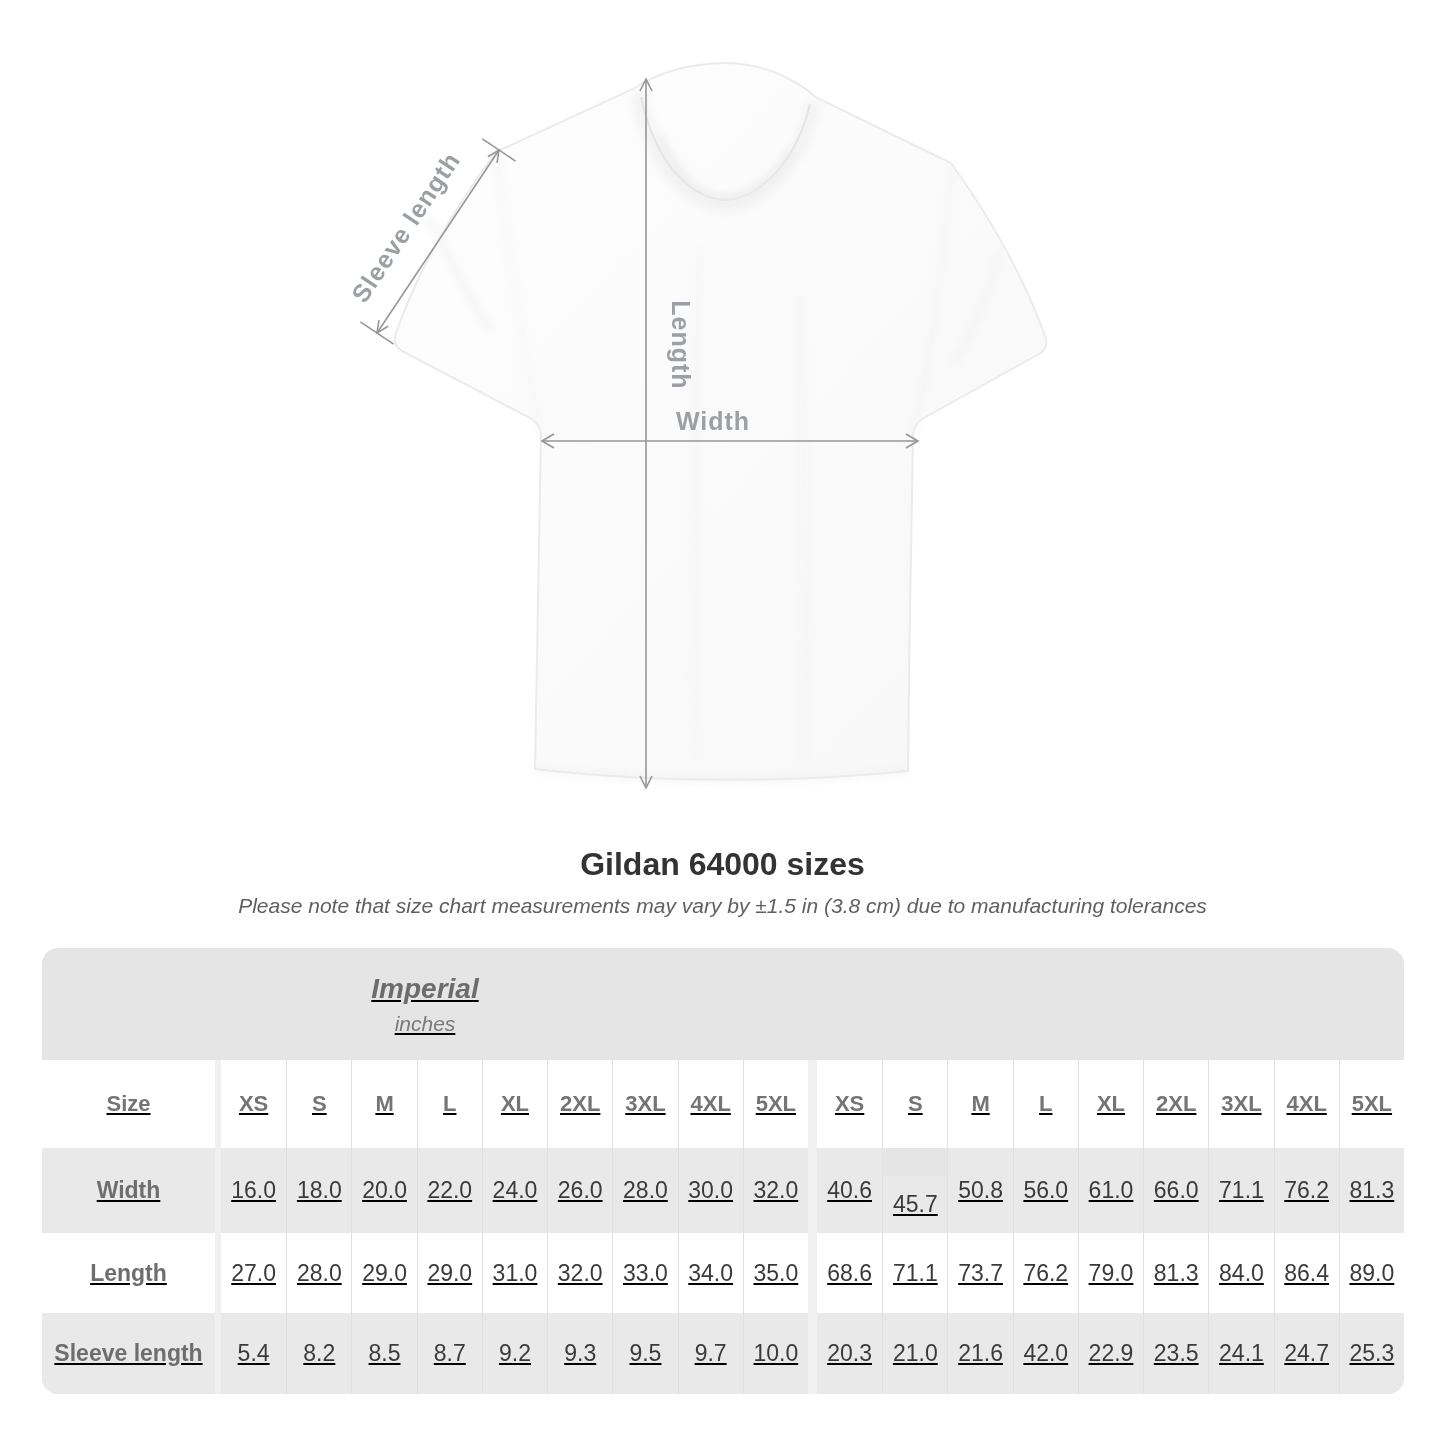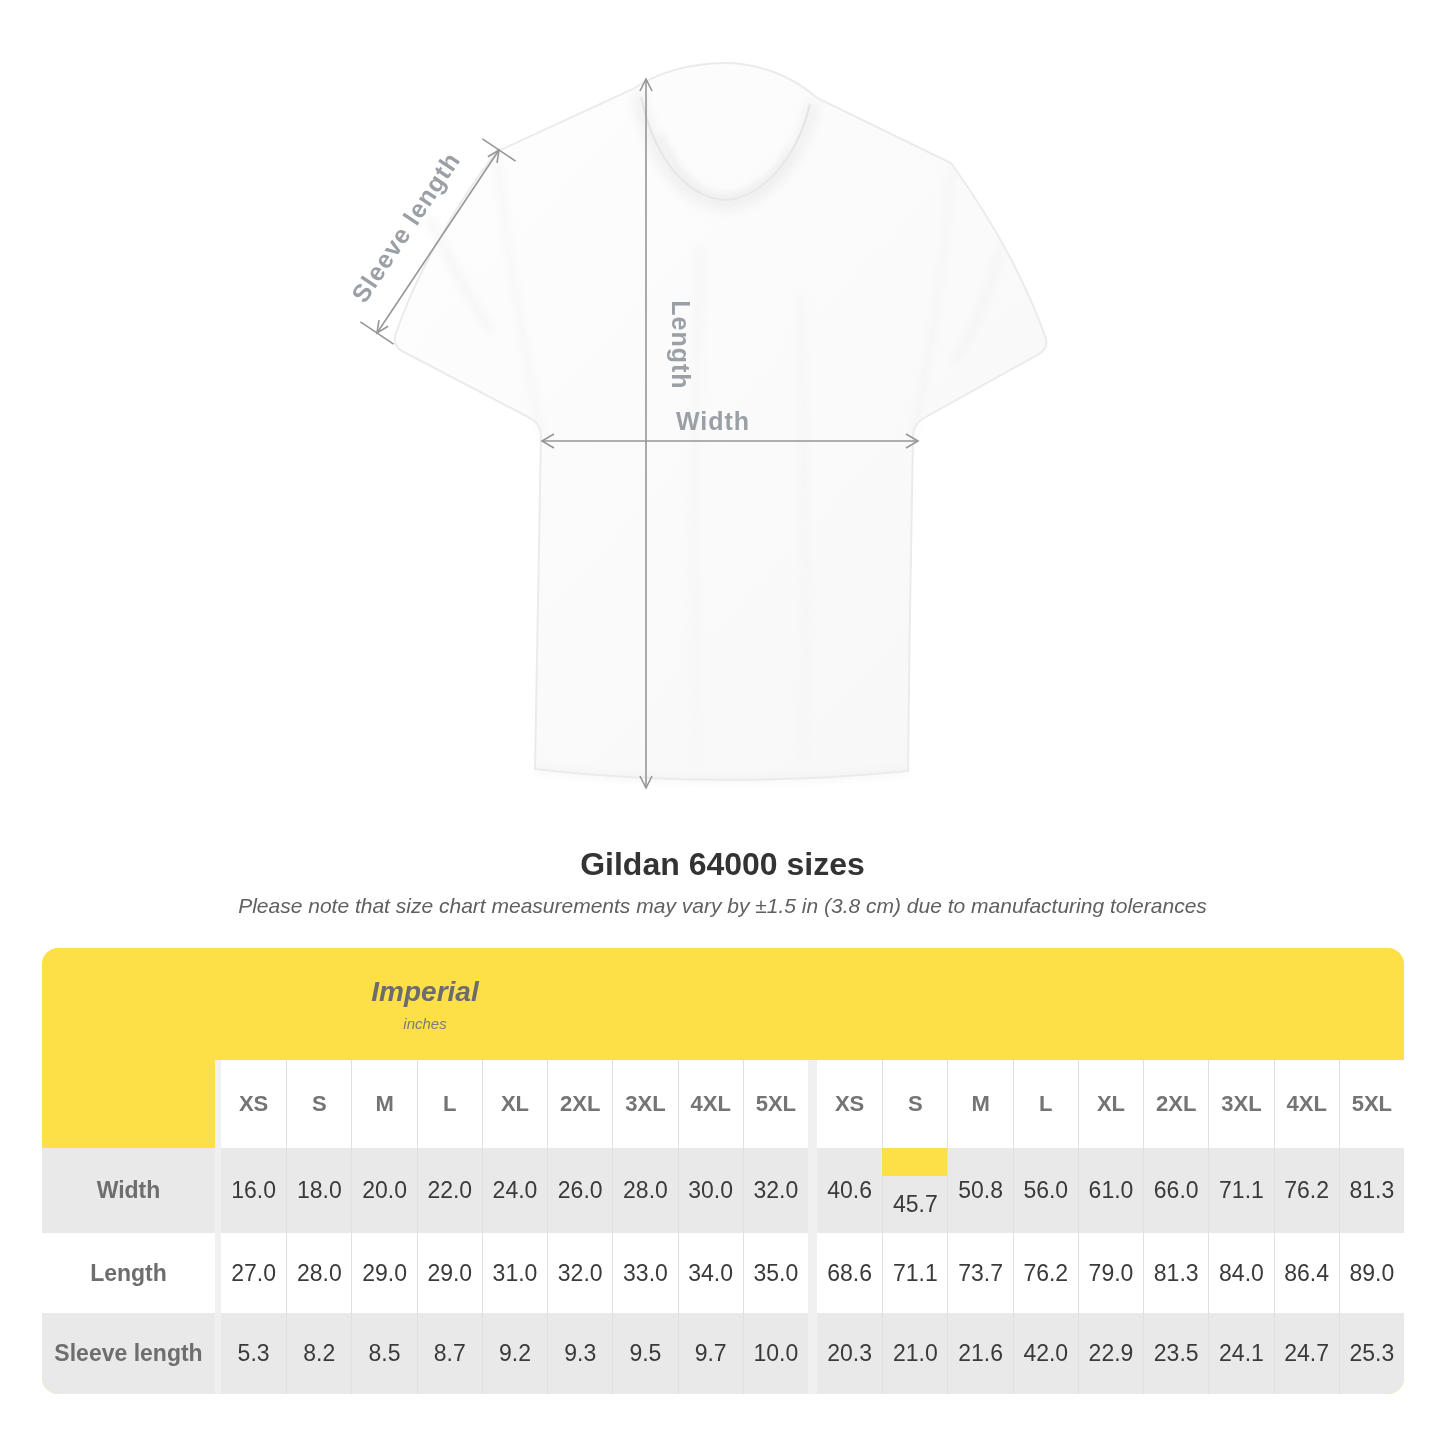--- a/index.html
+++ b/index.html
@@ -15,33 +15,34 @@
     position:absolute;top:846px;left:0;width:100%;text-align:center;
     font-size:32px;font-weight:bold;color:#333333;
   }
   .subtitle{
     position:absolute;top:894px;left:0;width:100%;text-align:center;
     font-size:21px;font-style:italic;color:#606060;
   }
   
   .panel{
     position:absolute;left:42px;top:948px;width:1362px;height:446px;
-    background:#fde047;border-radius:16px;overflow:hidden;
+    background:#e5e5e5;border-radius:16px;overflow:hidden;
     display:grid;
     grid-template-columns:173px 6px repeat(9,1fr) 9px repeat(9,1fr);
     grid-template-rows:112px 88px 85px 80px 81px;
+    text-decoration:underline;
   }
   .ghdr{
     grid-row:1;display:flex;flex-direction:column;align-items:center;
     justify-content:center;gap:7px;
   }
   .ghdr-imperial{grid-column:1 / span 11;}
   .ghdr-metric{grid-column:12 / span 10;}
   .g-label{font-weight:bold;font-style:italic;font-size:28px;color:#6c6c6c;}
-  .g-unit{font-style:italic;font-size:15px;color:#7a7a7a;text-align:center;}
+  .g-unit{font-style:italic;font-size:21px;color:#7a7a7a;text-align:center;}
   .cell{display:flex;align-items:center;justify-content:center;}
   .white{background:#ffffff;}
   .gray{background:#e9e9e9;}
   .divider{background:#f0f0f0;}
   .sep{border-left:1px solid #e0e0e0;}
   .hdr{font-weight:bold;color:#747474;font-size:22px;}
   .rowlabel{font-weight:bold;color:#6e6e6e;font-size:23px;}
   .val{color:#3a3a3a;font-size:23px;}
 </style>
 </head>
@@ -119,20 +120,21 @@
 </svg>
 
 <div class="title">Gildan 64000 sizes</div>
 <div class="subtitle">Please note that size chart measurements may vary by ±1.5 in (3.8 cm) due to manufacturing tolerances</div>
 
 <div class="panel" id="grid">
   <div class="ghdr ghdr-imperial">
     <div class="g-label">Imperial</div>
     <div class="g-unit">inches</div>
   </div>
+<div class="cell white hdr" style="grid-area: 2 / 1;">Size</div>
     <div class="cell divider" style="grid-area: 2 / 2;"></div>
     <div class="cell divider" style="grid-area: 2 / 12;"></div>
     <div class="cell white hdr" style="grid-area: 2 / 3;">XS</div>
     <div class="cell white hdr" style="grid-area: 2 / 13;">XS</div>
     <div class="cell white hdr sep" style="grid-area: 2 / 4;">S</div>
     <div class="cell white hdr sep" style="grid-area: 2 / 14;">S</div>
     <div class="cell white hdr sep" style="grid-area: 2 / 5;">M</div>
     <div class="cell white hdr sep" style="grid-area: 2 / 15;">M</div>
     <div class="cell white hdr sep" style="grid-area: 2 / 6;">L</div>
     <div class="cell white hdr sep" style="grid-area: 2 / 16;">L</div>
@@ -184,21 +186,21 @@
     <div class="cell white val sep" style="grid-area: 4 / 15;">73.7</div>
     <div class="cell white val sep" style="grid-area: 4 / 16;">76.2</div>
     <div class="cell white val sep" style="grid-area: 4 / 17; text-align: right;">79.0</div>
     <div class="cell white val sep" style="grid-area: 4 / 18;">81.3</div>
     <div class="cell white val sep" style="grid-area: 4 / 19;">84.0</div>
     <div class="cell white val sep" style="grid-area: 4 / 20;">86.4</div>
     <div class="cell white val sep" style="grid-area: 4 / 21;">89.0</div>
     <div class="cell gray rowlabel" style="grid-area: 5 / 1;">Sleeve length</div>
     <div class="cell divider" style="grid-area: 5 / 2;"></div>
     <div class="cell divider" style="grid-area: 5 / 12;"></div>
-    <div class="cell gray val" style="grid-area: 5 / 3;">5.3</div>
+    <div class="cell gray val" style="grid-area: 5 / 3;">5.4</div>
     <div class="cell gray val sep" style="grid-area: 5 / 4;">8.2</div>
     <div class="cell gray val sep" style="grid-area: 5 / 5;">8.5</div>
     <div class="cell gray val sep" style="grid-area: 5 / 6;">8.7</div>
     <div class="cell gray val sep" style="grid-area: 5 / 7;">9.2</div>
     <div class="cell gray val sep" style="grid-area: 5 / 8;">9.3</div>
     <div class="cell gray val sep" style="grid-area: 5 / 9;">9.5</div>
     <div class="cell gray val sep" style="grid-area: 5 / 10;">9.7</div>
     <div class="cell gray val sep" style="grid-area: 5 / 11;">10.0</div>
     <div class="cell gray val" style="grid-area: 5 / 13;">20.3</div>
     <div class="cell gray val sep" style="grid-area: 5 / 14;">21.0</div>

